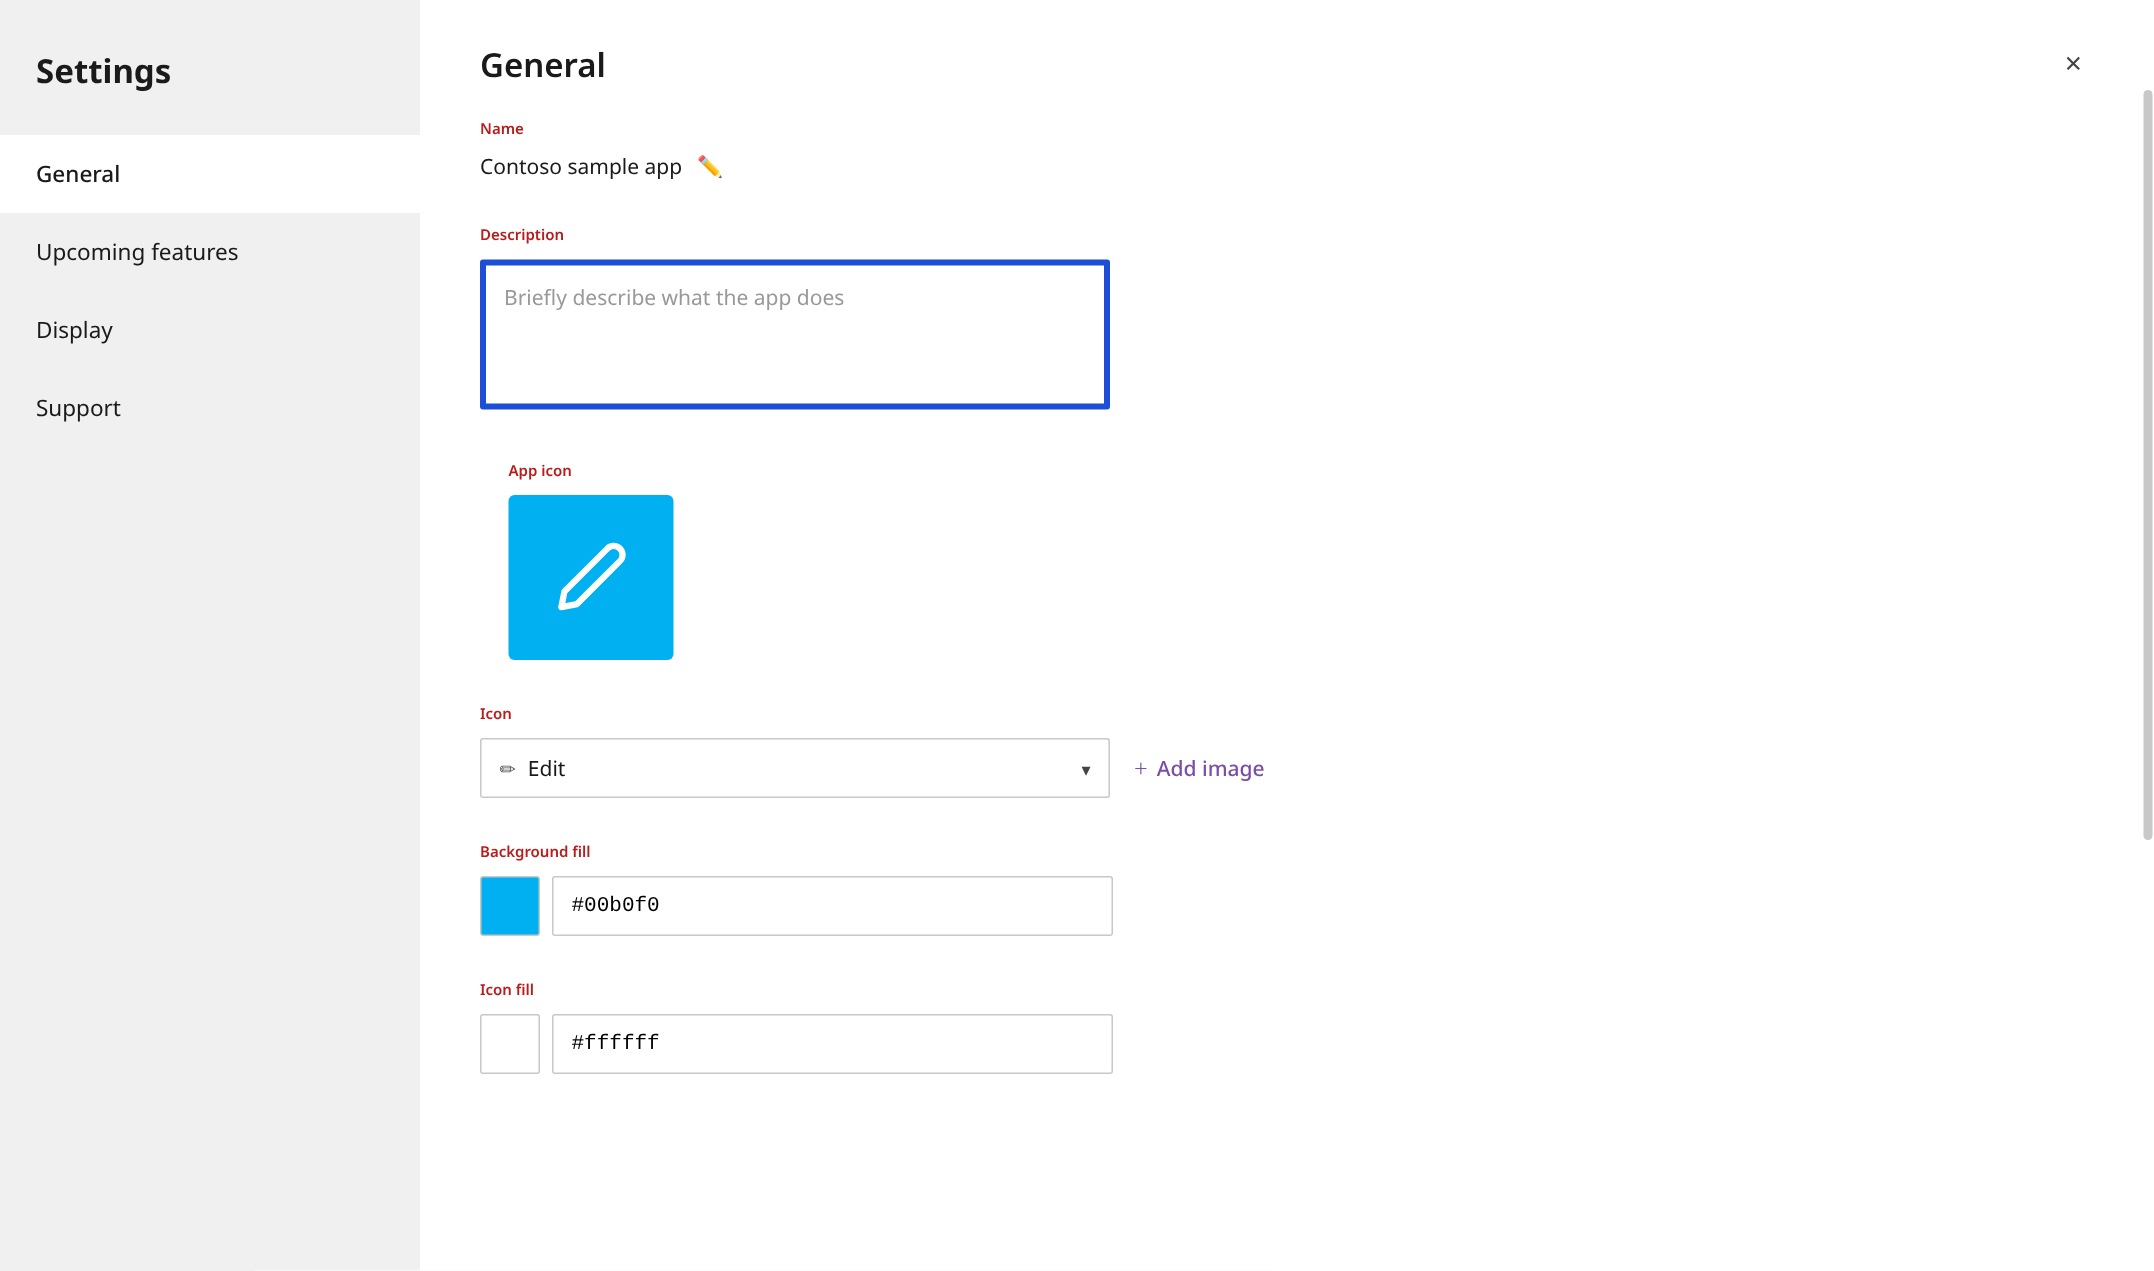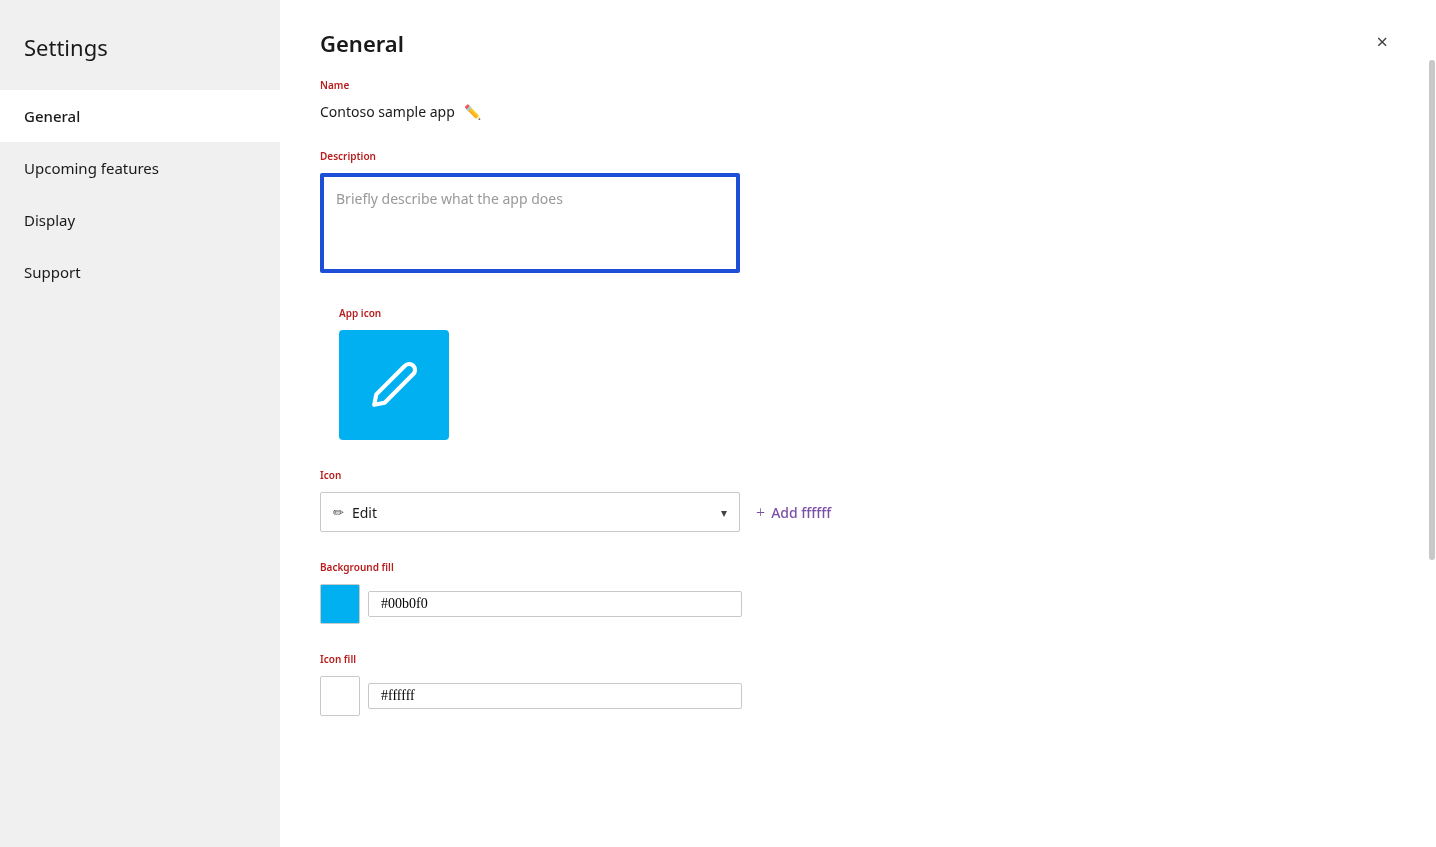--- a/index.html
+++ b/index.html
@@ -21,21 +21,21 @@
       width: 280px;
       background: #f0f0f0;
       padding: 0;
       flex-shrink: 0;
       display: flex;
       flex-direction: column;
     }
 
     .sidebar-title {
       font-size: 22px;
-      font-weight: 400;
+      font-weight: 700;
       color: #1a1a1a;
       padding: 32px 24px 28px 24px;
     }
 
     .sidebar-item {
       padding: 16px 24px;
       font-size: 15px;
       color: #1a1a1a;
       cursor: pointer;
       background: transparent;
@@ -219,26 +219,26 @@
       width: 40px;
       height: 40px;
       border: 1px solid #c8c8c8;
       border-radius: 2px;
       cursor: pointer;
       flex-shrink: 0;
     }
 
     .color-input {
       width: 374px;
-      height: 26px;
+      height: 40px;
       border: 1px solid #c8c8c8;
       border-radius: 2px;
       padding: 0 12px;
       font-size: 14px;
-      font-family: Liberation Serif, serif;
+      font-family: Liberation Mono, monospace;
       outline: none;
     }
 
     .icon-fill-section {
       margin-bottom: 28px;
     }
 
     .scrollbar-track {
       position: absolute;
       right: 0;
@@ -312,21 +312,21 @@
       <div class="icon-dropdown-row">
         <div class="icon-select">
           <div class="icon-select-left">
             <span style="color:#555;font-size:13px;">✏</span>
             <span>Edit</span>
           </div>
           <span class="icon-select-arrow">▾</span>
         </div>
         <button class="add-image-btn">
           <span class="plus-icon">+</span>
-          <span>Add ffffff</span>
+          <span>Add image</span>
         </button>
       </div>
     </div>
 
     <div class="bg-fill-section">
       <div class="section-label">Background fill</div>
       <div class="color-row">
         <div class="color-swatch" style="background:#00b0f0;"></div>
         <input type="text" class="color-input" value="#00b0f0" style="">
       </div>

